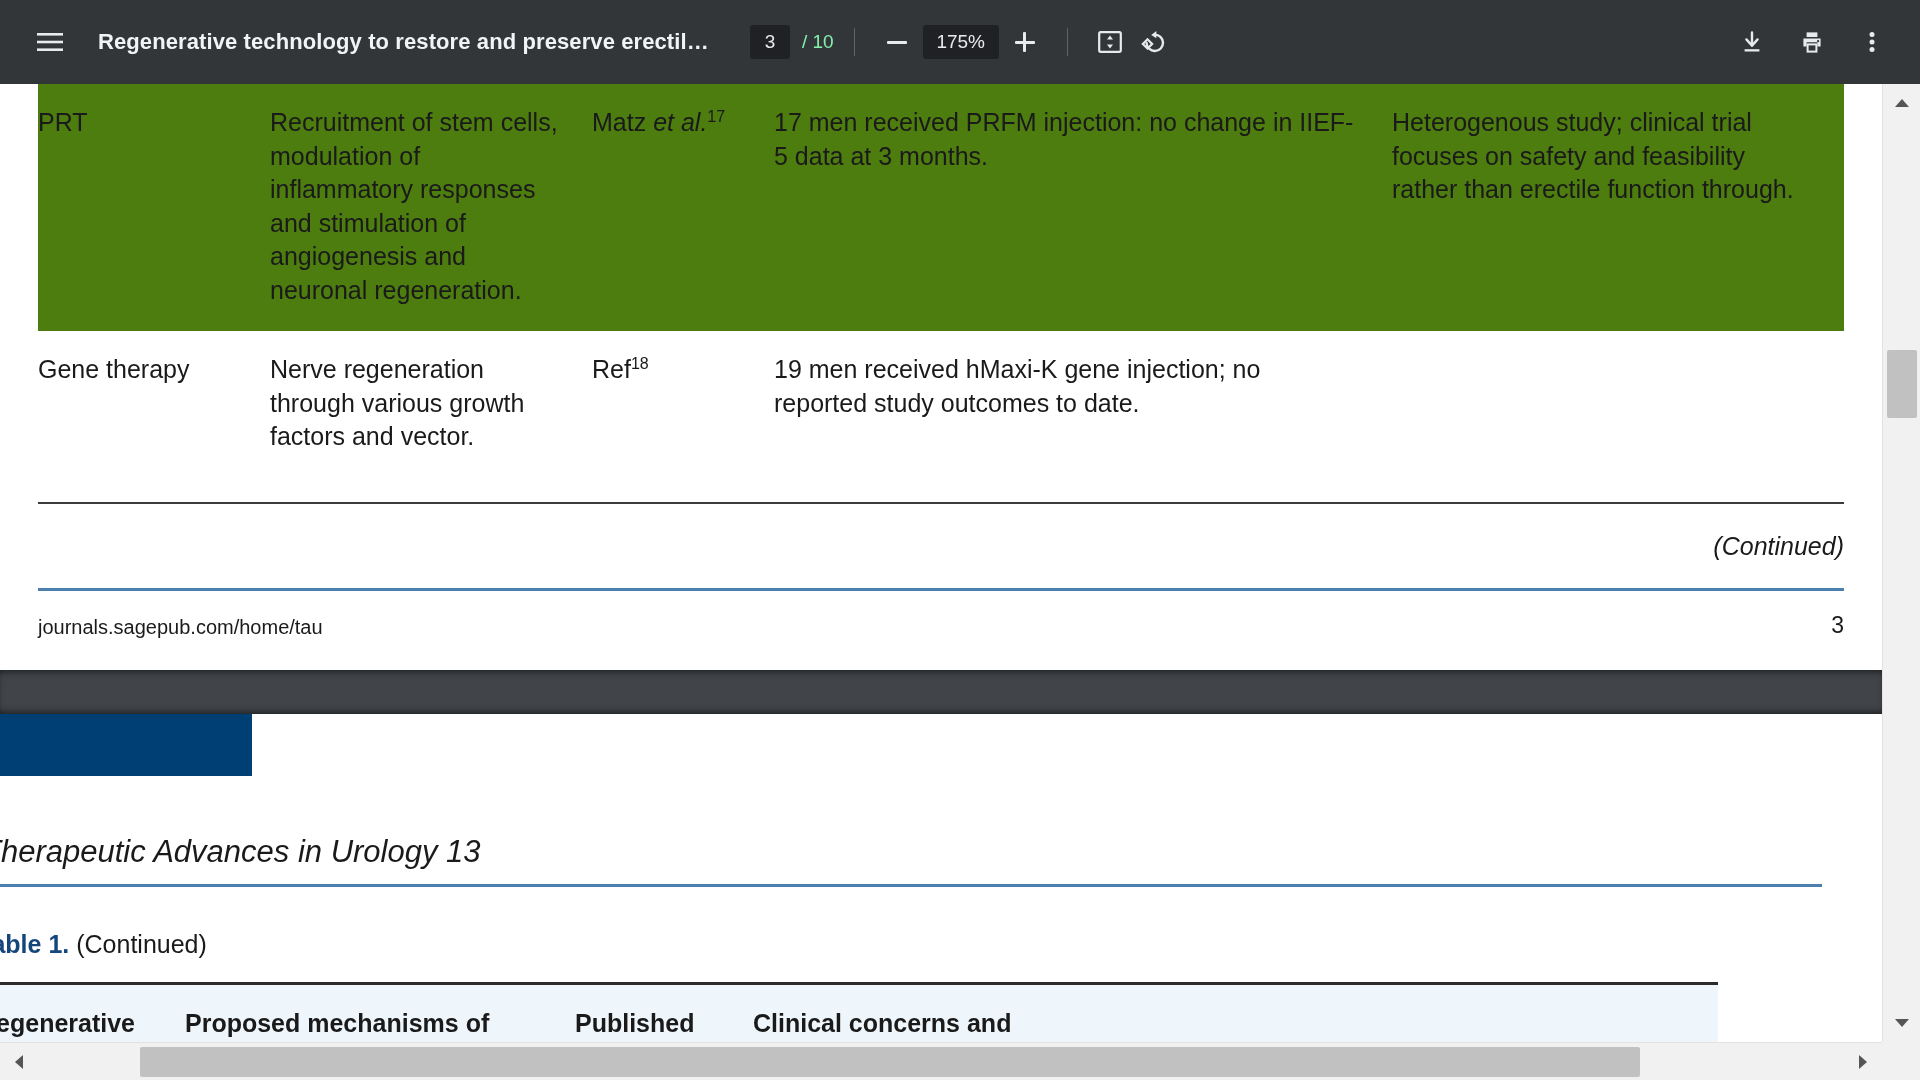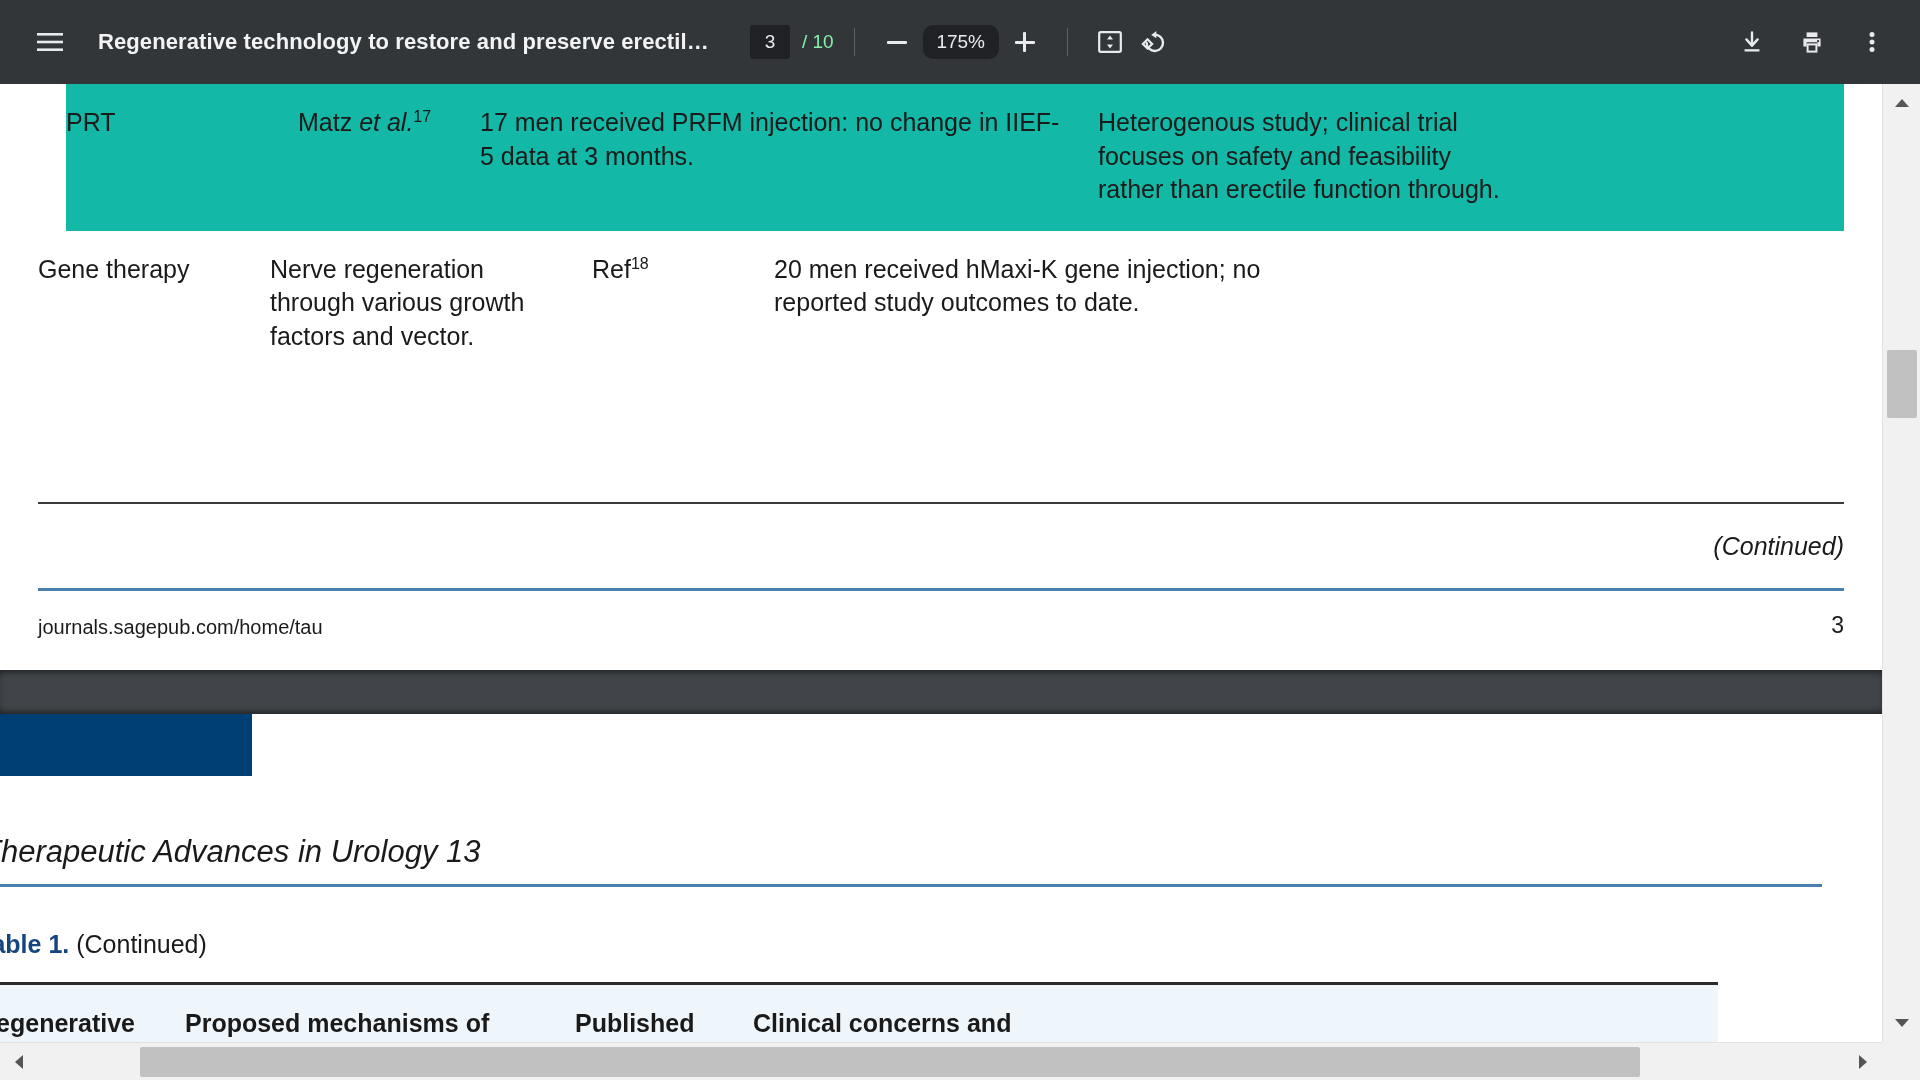--- a/index.html
+++ b/index.html
@@ -24,21 +24,21 @@
   #page-nav { display:flex; align-items:center; margin-left:32px; flex:0 0 auto; }
   #page-input {
     width:40px; height:34px; background:#202124; border:none; outline:none;
     color:#e8eaed; font-size:19px; text-align:center; border-radius:3px;
     font-family:"Liberation Sans", sans-serif;
   }
   #page-count { font-size:19px; color:#86efac; margin-left:12px; white-space:nowrap; }
   .tb-sep { width:1px; height:28px; background:#5f6368; margin:0 20px; flex:0 0 auto; }
   #zoom-group { display:flex; align-items:center; flex:0 0 auto; }
   #zoom-level {
-    background:#202124; color:#e8eaed; font-size:19px; border-radius:10px;
+    background:#202124; color:#e8eaed; font-size:19px; border-radius:3px;
     padding:6px 0; min-width:76px; text-align:center; margin:0 4px;
   }
   #tb-right { margin-left:auto; display:flex; align-items:center; margin-right:26px; }
   #tb-right .tb-icon-btn { margin-left:16px; }
   .minus-glyph { display:block; width:20px; height:3px; background:#e8eaed; border-radius:1px; }
   .plus-glyph { position:relative; width:20px; height:20px; }
   .plus-glyph::before, .plus-glyph::after {
     content:""; position:absolute; background:#e8eaed; border-radius:1px;
   }
   .plus-glyph::before { left:0; top:8.5px; width:20px; height:3px; }
@@ -55,21 +55,21 @@
   }
 
   
   #page3 {
     position:absolute; top:0; left:0; width:1882px; height:586px;
     background:#ffffff; overflow:hidden;
     font-family:"Liberation Sans", sans-serif; color:#1a1a1a;
   }
   .tbl { position:absolute; left:38px; top:0; width:1806px; }
   .trow { display:flex; }
-  .trow.shaded { background:#14b8a6;margin-left:28px; }
+  .trow.shaded { background:#4d7c0f; }
   .c1 { width:232px; }
   .c2 { width:322px; }
   .c3 { width:182px; }
   .c4 { width:618px; }
   .c5 { width:452px; }
   .cell { font-size:25px; line-height:33.5px; padding:22px 0 24px 0; }
   .cell.pad-r { padding-right:34px; }
   sup { font-size:16px; vertical-align:super; line-height:0; }
   .it { font-style:italic; }
 
@@ -235,30 +235,31 @@
 </div>
 
 <div id="viewer">
   <div id="page-area">
 
     <div id="page3">
       <div class="tbl">
 
         <div class="trow shaded">
           <div class="cell c1">PRT</div>
+          <div class="cell c2 pad-r">Recruitment of stem cells, modulation of inflammatory responses and stimulation of angiogenesis and neuronal regeneration.</div>
           <div class="cell c3 pad-r"><span>Matz </span><span class="it">et al.</span><sup>17</sup></div>
           <div class="cell c4 pad-r">17 men received PRFM injection: no change in IIEF-5 data at 3 months.</div>
           <div class="cell c5 pad-r">Heterogenous study; clinical trial focuses on safety and feasibility rather than erectile function through.</div>
         </div>
 
         <div class="trow">
           <div class="cell c1">Gene therapy</div>
           <div class="cell c2 pad-r">Nerve regeneration through various growth factors and vector.</div>
           <div class="cell c3 pad-r"><span>Ref</span><span class="it"></span><sup>18</sup></div>
-          <div class="cell c4 pad-r">20 men received hMaxi-K gene injection; no reported study outcomes to date.</div>
+          <div class="cell c4 pad-r">19 men received hMaxi-K gene injection; no reported study outcomes to date.</div>
         </div>
       </div>
 
       <div class="rule-thin" style="top:418px;"></div>
       <div class="continued" style="top:448px;">(Continued)</div>
       <div class="rule-blue" style="top:504px;"></div>
       <div class="foot-left" style="top:532px;">journals.sagepub.com/home/tau</div>
       <div class="foot-right" style="top:528px;">3</div>
     </div>
 

